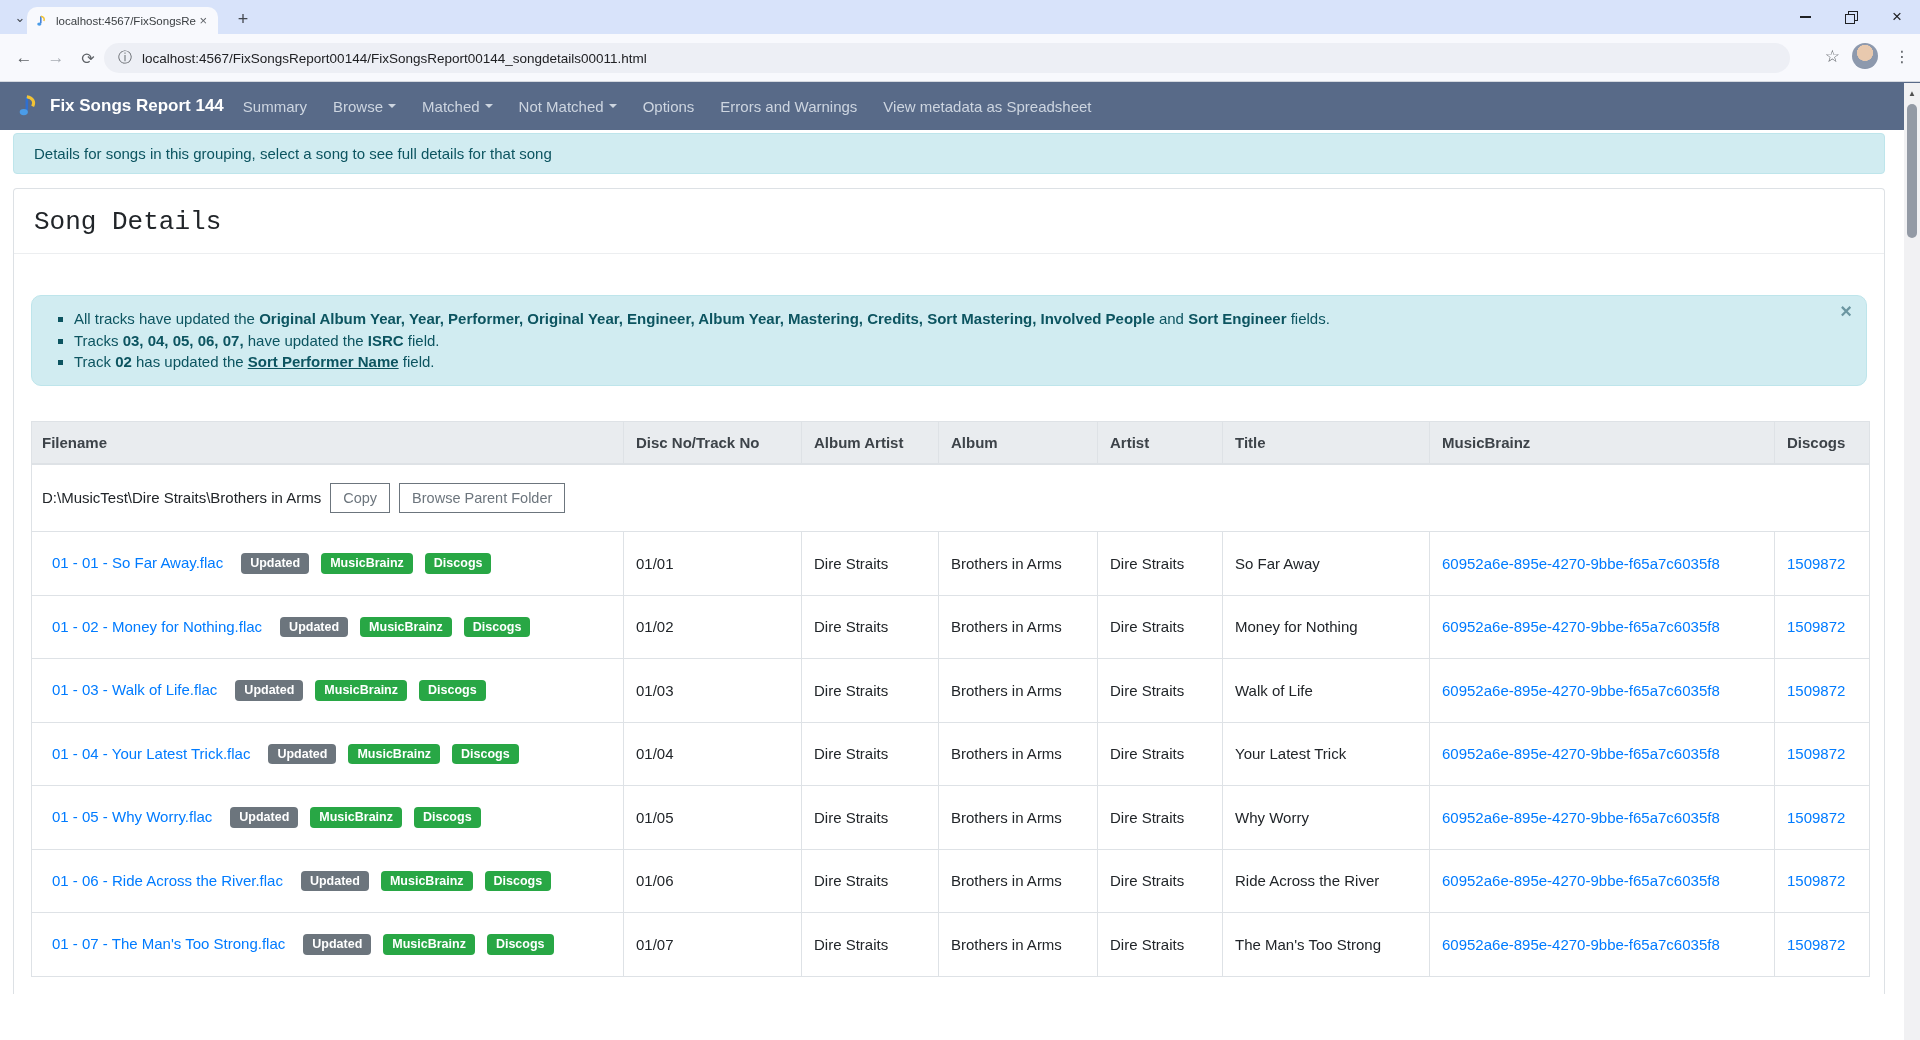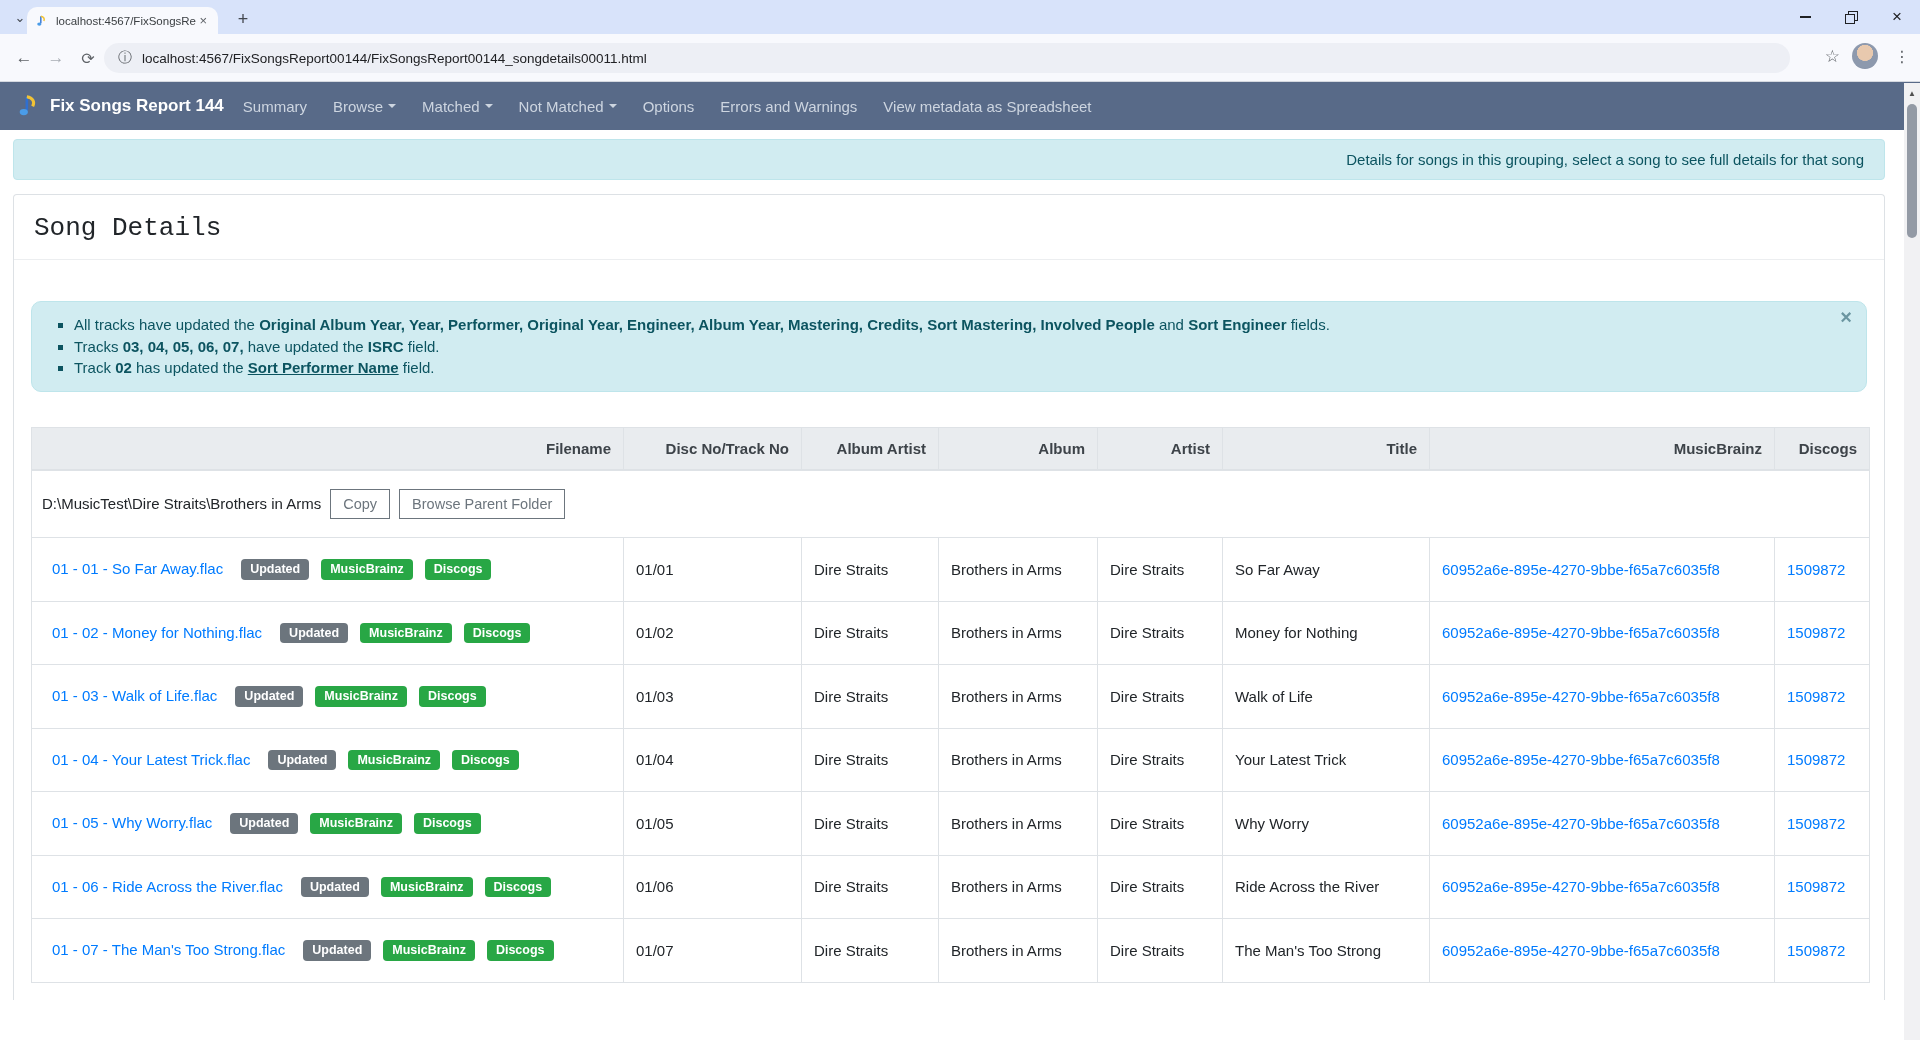--- a/index.html
+++ b/index.html
@@ -56,34 +56,34 @@
   .nav-items{display:flex;align-items:center;margin-left:6px;}
   .nav-item{color:var(--navbar-link);font-size:15px;padding:0 13px;white-space:nowrap;cursor:pointer;display:flex;align-items:center;gap:5px;}
   .caret{width:0;height:0;border-left:4px solid transparent;border-right:4px solid transparent;border-top:4px solid var(--navbar-link);display:inline-block;}
 
   
   .page{position:relative;height:957px;overflow:hidden;background:#fff;}
   .content{margin-left:13px;width:1872px;}
   .alert{border-radius:4px;font-size:15px;padding:17px 20px;margin-top:27px;}
   .alert-danger{background:var(--alert-danger-bg);border:1px solid var(--alert-danger-border);color:var(--alert-danger-text);}
   .alert-info{background:var(--alert-info-bg);border:1px solid var(--alert-info-border);color:var(--alert-info-text);}
-  .alert.slim{padding:11px 20px;margin-top:9px;text-align:right;}
+  .alert.slim{padding:11px 20px;margin-top:3px;}
   .card{margin-top:14px;border:1px solid var(--card-border);border-radius:4px 4px 0 0;border-bottom:none;}
   .card-header{padding:18px 20px 16px 20px;border-bottom:1px solid #eceef0;}
   .card-title{font-size:26px;font-weight:500;color:#212529;font-family:Liberation Mono, monospace;}
   .card-body{padding:0 17px 17px 17px;}
   .infobox{position:relative;margin-top:41px;background:var(--alert-info-bg);border:1px solid var(--alert-info-border);
     border-radius:10px;color:var(--alert-info-text);padding:12px 40px 12px 20px;}
   .infobox ul{list-style:square;margin-left:22px;}
   .infobox li{font-size:15px;line-height:21.5px;}
   .infobox .dismiss{position:absolute;top:4px;right:14px;font-size:20px;color:#4a7a87;opacity:.75;cursor:pointer;font-weight:600;}
 
   table.songs{margin-top:35px;width:1838px;border-collapse:collapse;table-layout:fixed;font-size:15px;}
   table.songs th,table.songs td{border:1px solid var(--table-border);vertical-align:middle;}
-  table.songs thead th{background:var(--thead-bg);text-align:right;font-weight:600;color:#3d4349;
+  table.songs thead th{background:var(--thead-bg);text-align:left;font-weight:600;color:#3d4349;
     padding:12px 12px;border-bottom-width:2px;height:36px;margin-left:48px;}
   td.folder-cell{padding:15px 10px;height:68px;}
   .folder-line{display:flex;align-items:center;gap:9px;}
   .folder-path{font-size:15px;color:#212529;}
   .btn-outline{background:#fff;border:1px solid #6c757d;color:#6c757d;font-size:14.5px;
     padding:6px 12px;border-radius:0;cursor:pointer;font-family:inherit;white-space:nowrap;}
   td.cell{padding:21px 12px;height:62px;margin-top:43px;}
   td.cell-file{padding-left:20px;}
   a.lnk{color:var(--link);text-decoration:none;cursor:pointer;}
   .badges{display:inline-flex;gap:12px;margin-left:18px;vertical-align:1px;}

